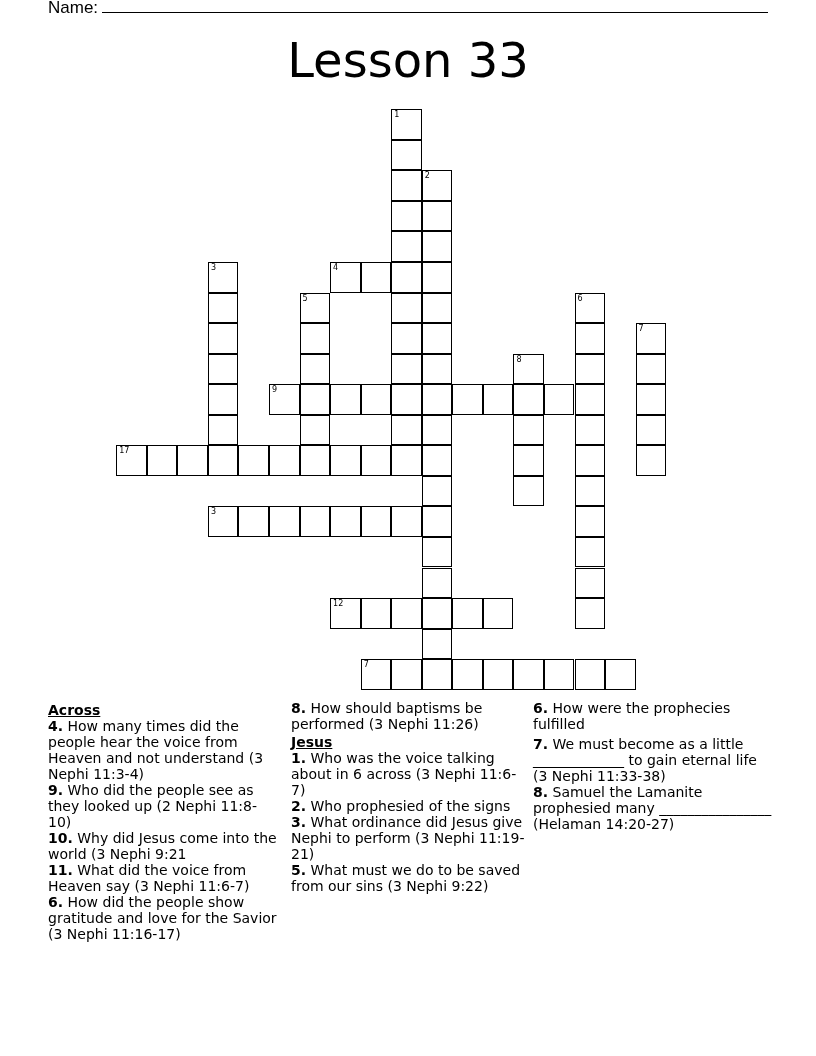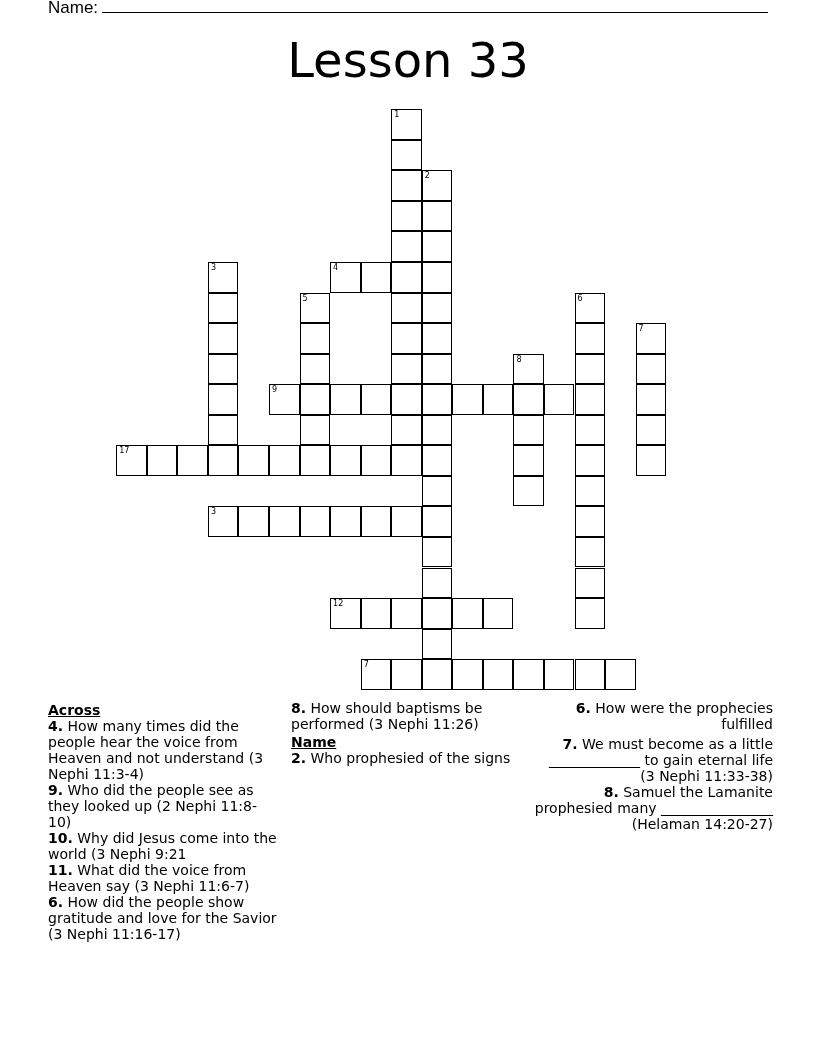--- a/index.html
+++ b/index.html
@@ -6,21 +6,21 @@
   body { width:816px; height:1056px; position:relative; overflow:hidden; color:#000; }
   .name-line { position:absolute; left:48px; top:-2px; font-family:"Liberation Sans", sans-serif; font-size:17px; }
   .name-line .blank { display:inline-block; width:666px; border-bottom:1px solid #000; height:14px; vertical-align:baseline; margin-left:4px; }
   .title { position:absolute; left:0; width:816px; top:32px; text-align:center; font-family:"DejaVu Sans", sans-serif; font-size:48px; font-weight:normal; }
   .grid { position:absolute; left:117px; top:110px; width:600px; height:600px; }
   .cell { position:absolute; width:30.55px; height:30.55px; box-sizing:border-box; border:1.5px solid #000; background:#fff; margin-left:-0.75px; margin-top:-0.75px; }
   .cell .num { position:absolute; left:2px; top:0px; font-family:"DejaVu Sans", sans-serif; font-size:8px; line-height:10px; }
   .clues { position:absolute; top:700px; font-family:"DejaVu Sans", sans-serif; font-size:14px; line-height:16px; }
   .col1 { left:48px; width:230px; }
   .col2 { left:291px; width:235px; }
-  .col3 { left:533px; width:240px;text-align:right; }
+  .col3 { left:533px; width:240px; }
   .heading { font-weight:bold; text-decoration:underline; margin-top:2px; }
   .clue { margin:0 0 0 0; }
   .clue b { font-weight:bold; }
 </style>
 </head>
 <body>
 
 <div class="name-line">
   <span>Name:</span><span class="blank"></span>
 </div>
@@ -158,21 +158,24 @@
   <div class="heading">Across</div>
   <div class="clue"><b>4.</b><span> How many times did the people hear the voice from Heaven and not understand (3 Nephi 11:3-4)</span></div>
   <div class="clue"><b>9.</b><span> Who did the people see as they looked up (2 Nephi 11:8-10)</span></div>
   <div class="clue"><b>10.</b><span> Why did Jesus come into the world (3 Nephi 9:21</span></div>
   <div class="clue"><b>11.</b><span> What did the voice from Heaven say (3 Nephi 11:6-7)</span></div>
   <div class="clue"><b>6.</b><span> How did the people show gratitude and love for the Savior (3 Nephi 11:16-17)</span></div>
 </div>
 
 <div class="clues col2">
   <div class="clue"><b>8.</b><span> How should baptisms be performed (3 Nephi 11:26)</span></div>
-  <div class="heading">Name</div>
+  <div class="heading">Jesus</div>
+  <div class="clue"><b>1.</b><span> Who was the voice talking about in 6 across (3 Nephi 11:6-7)</span></div>
   <div class="clue"><b>2.</b><span> Who prophesied of the signs</span></div>
+  <div class="clue"><b>3.</b><span> What ordinance did Jesus give Nephi to perform (3 Nephi 11:19-21)</span></div>
+  <div class="clue"><b>5.</b><span> What must we do to be saved from our sins (3 Nephi 9:22)</span></div>
 </div>
 
 <div class="clues col3">
   <div class="clue"><b>6.</b><span> How were the prophecies fulfilled</span></div>
   <div class="clue" style="margin-top:4px"><b>7.</b><span> We must become as a little _____________ to gain eternal life (3 Nephi 11:33-38)</span></div>
   <div class="clue"><b>8.</b><span> Samuel the Lamanite prophesied many ________________ (Helaman 14:20-27)</span></div>
 </div>
 
 </body></html>

